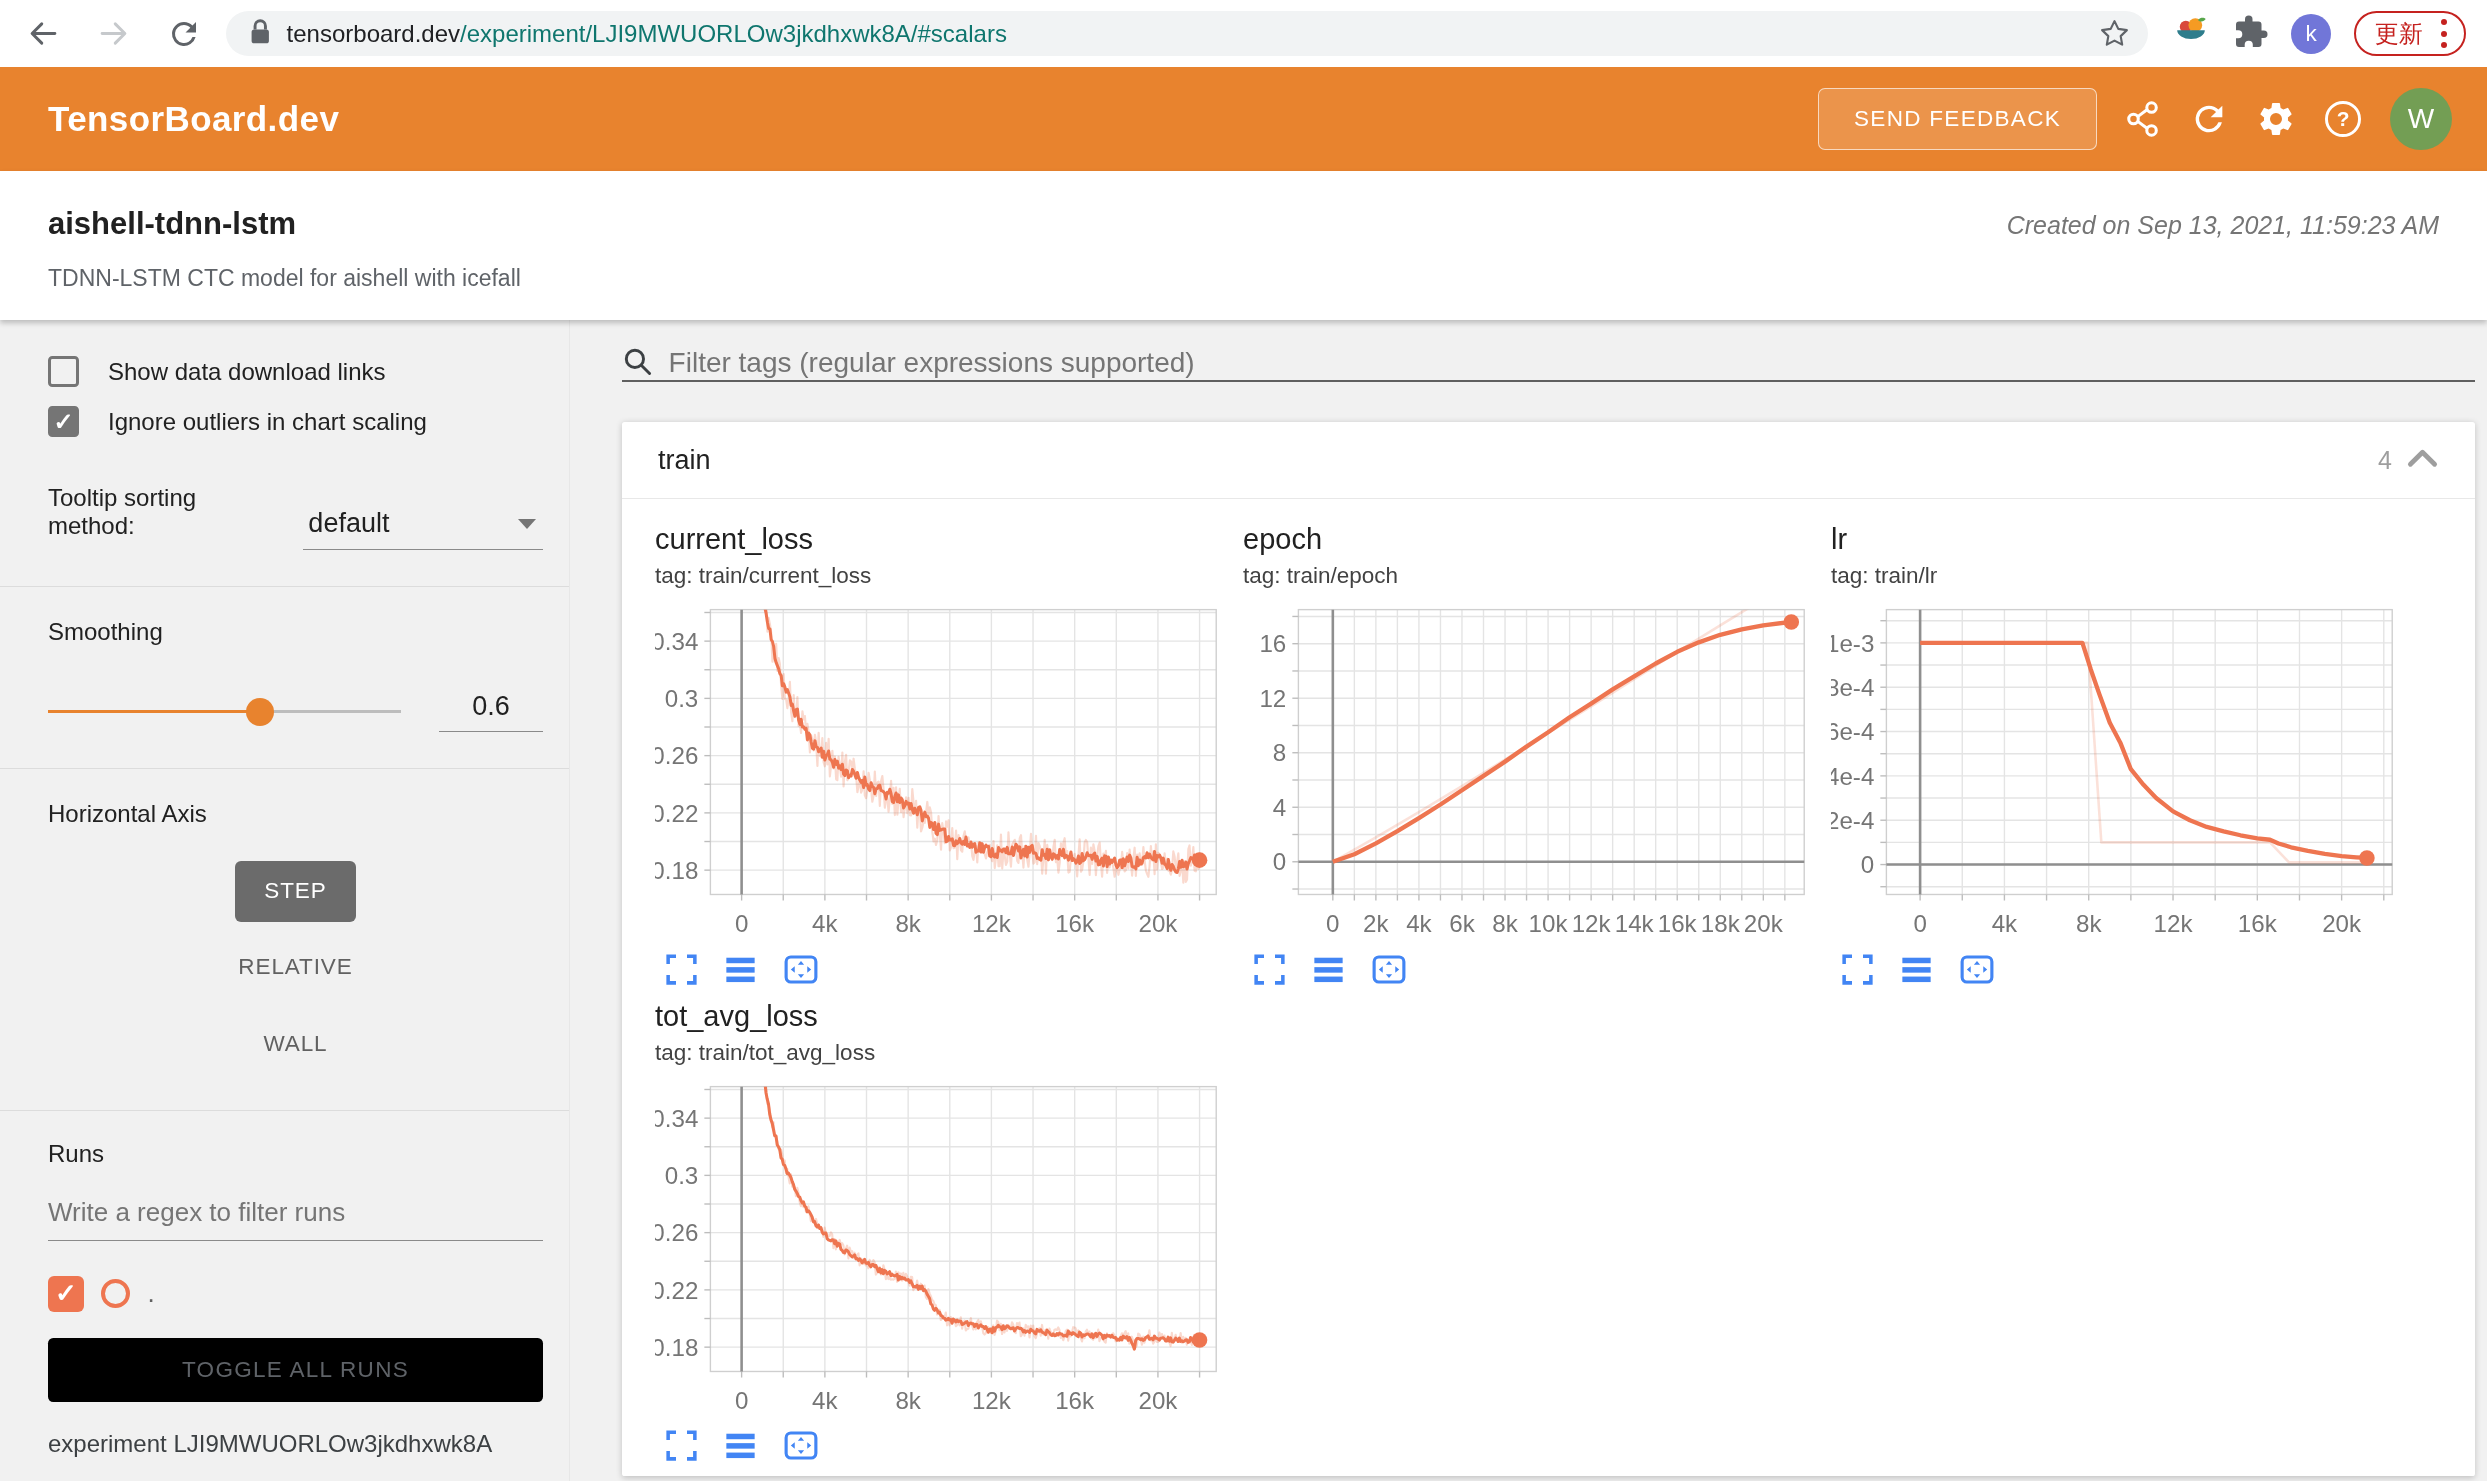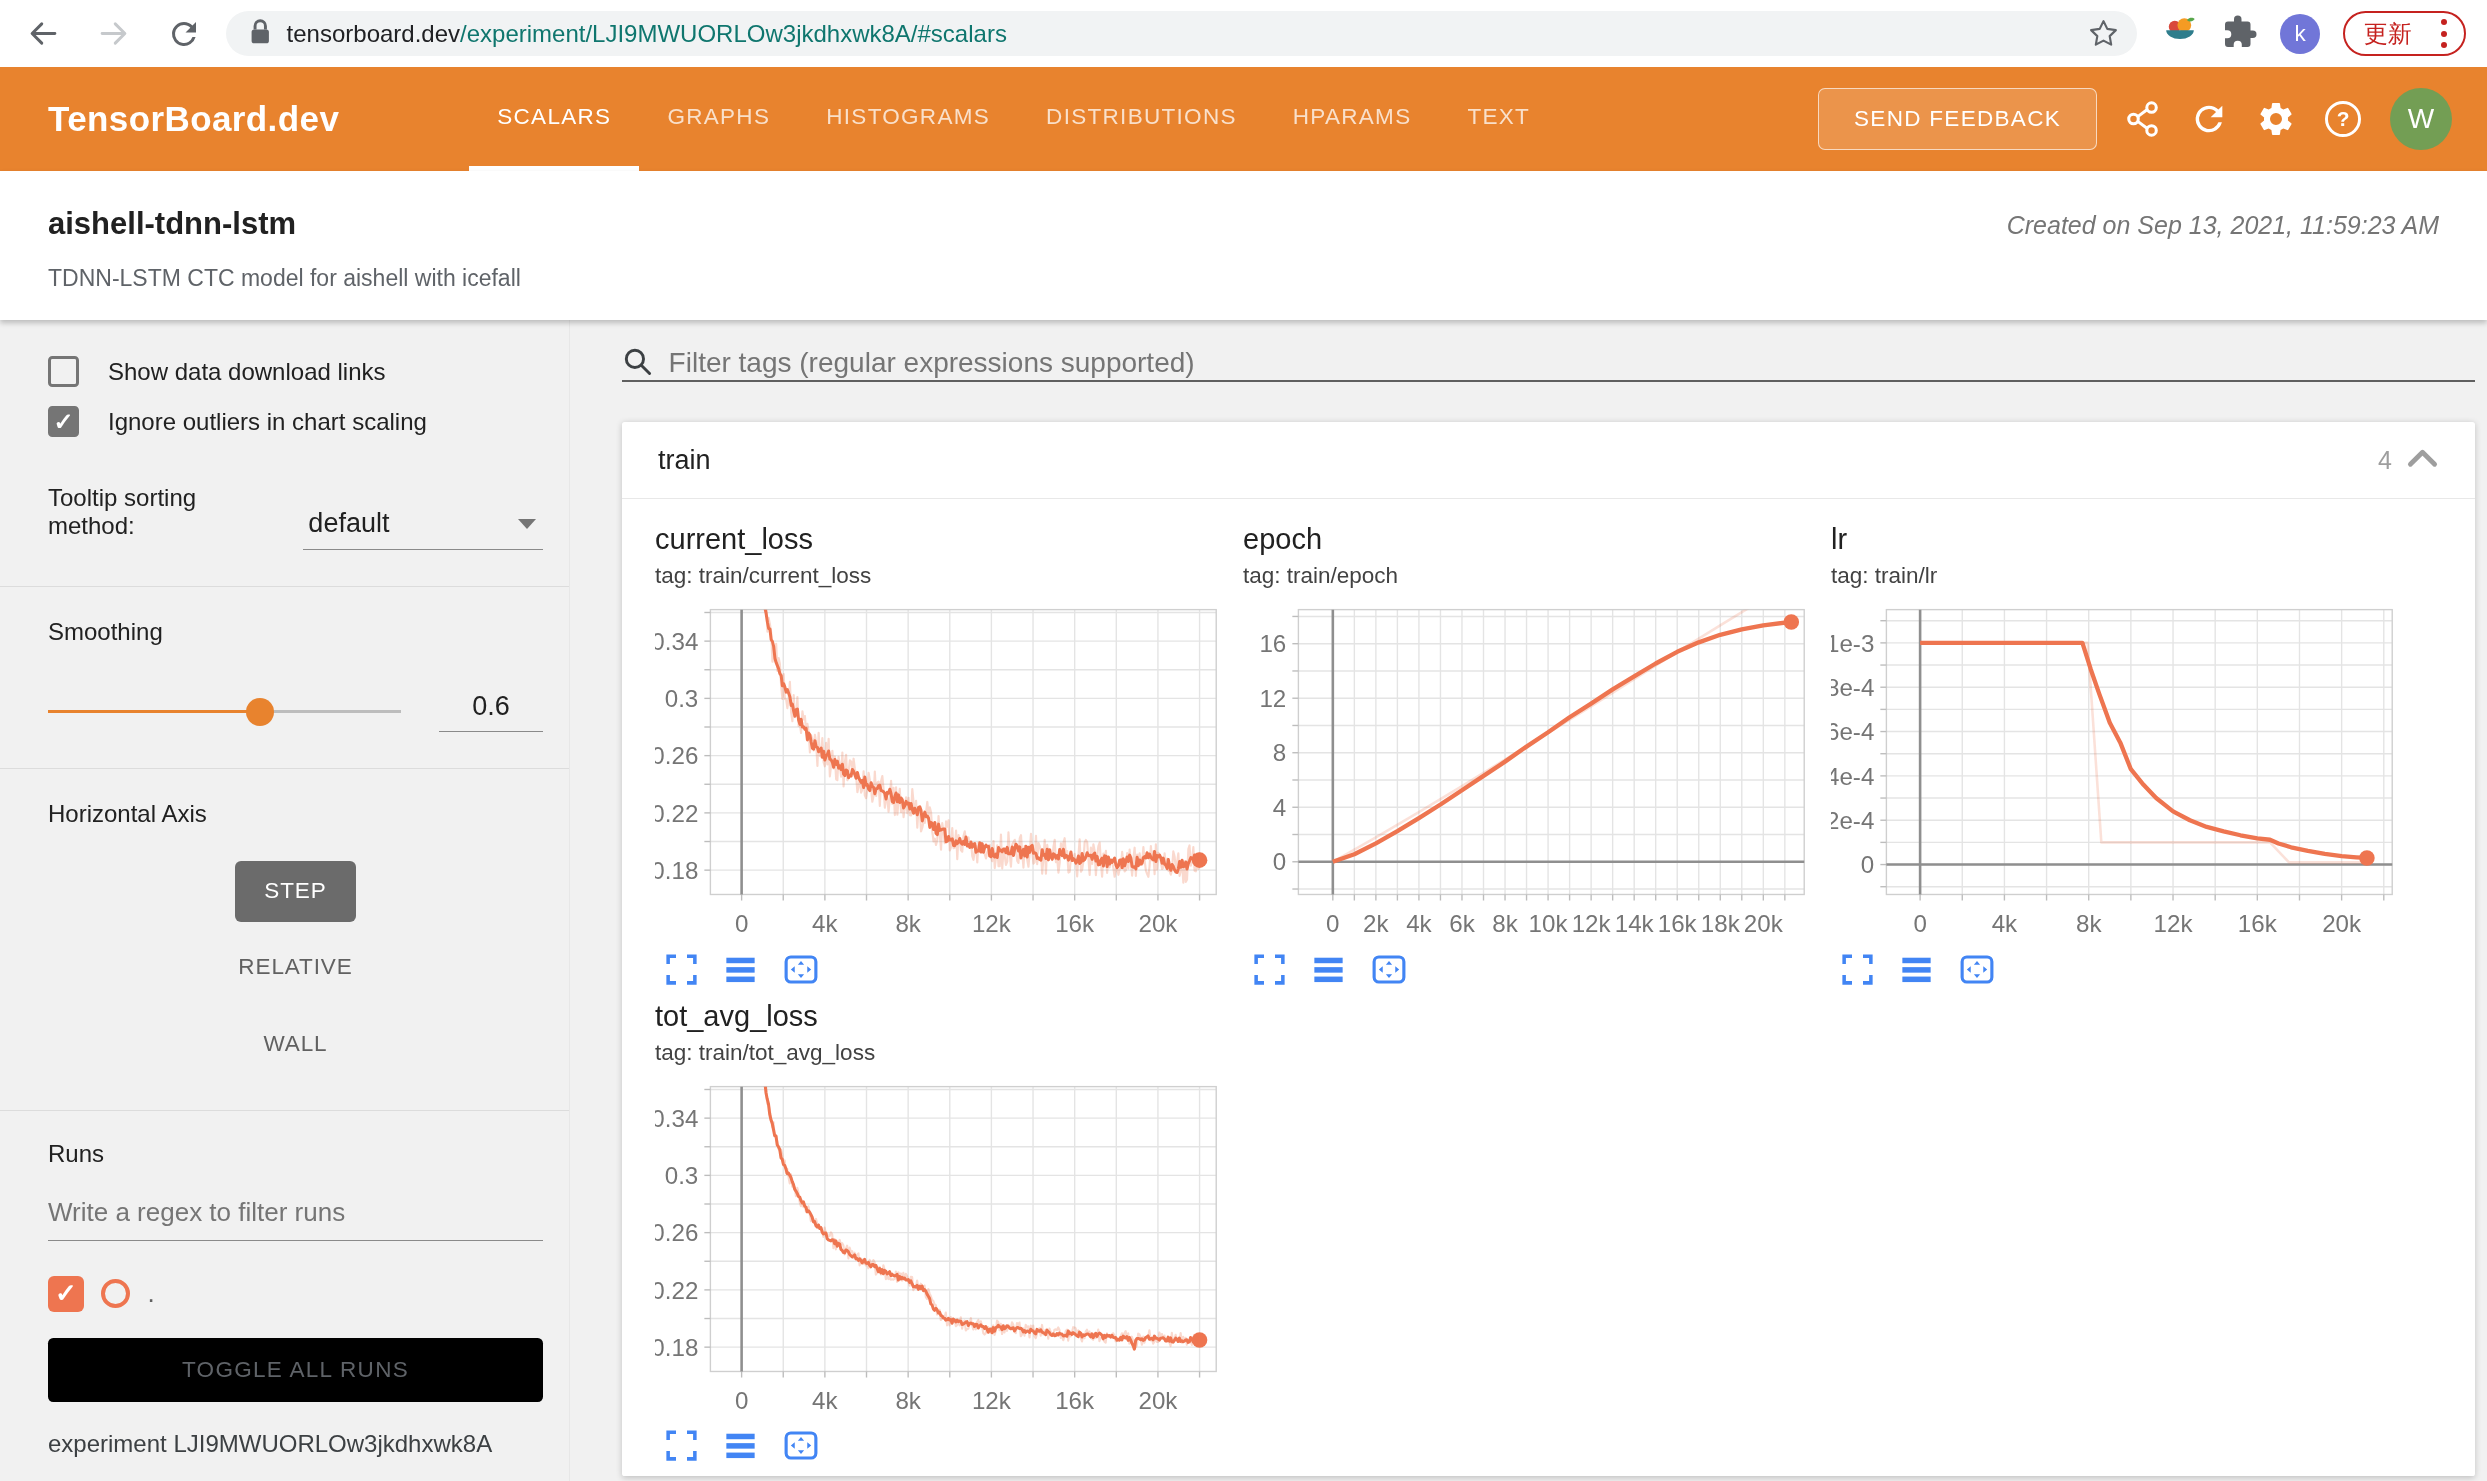--- a/index.html
+++ b/index.html
@@ -9,21 +9,21 @@
   
   .browser-bar { height:67px; background:#fff; display:flex; align-items:center; padding:0 21px 0 26px; flex:0 0 auto; }
   .nav-icons { display:flex; align-items:center; gap:35px; margin-right:24px; }
   .nav-icons svg { display:block; }
   .url-pill { flex:1; height:45px; background:#f1f3f4; border-radius:22.5px; display:flex; align-items:center; padding:0 17.3px 0 22.5px; }
   .url-text { font-size:24px; color:#202124; margin-left:15.6px; white-space:nowrap; }
   .url-text .path { color:#0f766e; }
   .pill-star { margin-left:auto; display:flex; }
   .ext-icons { display:flex; align-items:center; gap:22.5px; margin-left:24px; }
   .avatar-k { width:40px; height:40px; border-radius:50%; background:#7176d8; color:#fff; font-size:22.5px; display:flex; align-items:center; justify-content:center; }
-  .update-pill { border:2.6px solid #c5221f; border-radius:26px; height:45px; display:flex; align-items:center; padding:0 12px 0 19px; gap:24px; }
+  .update-pill { border:2.6px solid #c5221f; border-radius:26px; height:45px; display:flex; align-items:center; padding:0 12px 0 19px; gap:13px; }
   .update-pill .u-txt { color:#c5221f; font-size:24px; }
   .kebab { display:flex; flex-direction:column; gap:5.2px; padding:3.5px 5.2px; }
   .kebab i { width:6px; height:6px; border-radius:50%; background:#c5221f; display:block; }
 
   
   .tb-header { height:104px; background:#e8832e; display:flex; align-items:stretch; color:#fff; padding:0 35px 0 48px; flex:0 0 auto; }
   .logo { font-size:35px; font-weight:700; display:flex; align-items:center; margin-right:130px; letter-spacing:0.4px; }
   .tabs { display:flex; align-items:stretch; }
   .tab { display:flex; align-items:center; padding:0 28px; font-size:22.5px; letter-spacing:1.3px; color:rgba(255,255,255,.75); border-bottom:5.2px solid transparent; cursor:pointer; }
   .tab.active { color:#fff; border-bottom-color:#fff; }
@@ -148,28 +148,20 @@
             <i></i>
             <i></i>
             <i></i>
           </span>
       </span>
     </div>
   </div>
 
   <div class="tb-header">
     <div class="logo">TensorBoard.dev</div>
-    <nav class="tabs">
-      <span class="tab active">SCALARS</span>
-      <span class="tab">GRAPHS</span>
-      <span class="tab">HISTOGRAMS</span>
-      <span class="tab">DISTRIBUTIONS</span>
-      <span class="tab">HPARAMS</span>
-      <span class="tab">TEXT</span>
-    </nav>
     <div class="header-right">
       <button class="feedback-btn">SEND FEEDBACK</button>
       <span class="hicon">
           <svg width="38" height="38" viewBox="0 0 40 40">
             <circle cx="29" cy="8" r="5" fill="none" stroke="#fff" stroke-width="3.2"></circle>
             <circle cx="29" cy="32" r="5" fill="none" stroke="#fff" stroke-width="3.2"></circle>
             <circle cx="10" cy="20" r="5" fill="none" stroke="#fff" stroke-width="3.2"></circle>
             <path d="M14.5 17.5L24.5 10M14.5 22.5l10 7.5" stroke="#fff" stroke-width="3.2"></path>
           </svg>
         </span>

